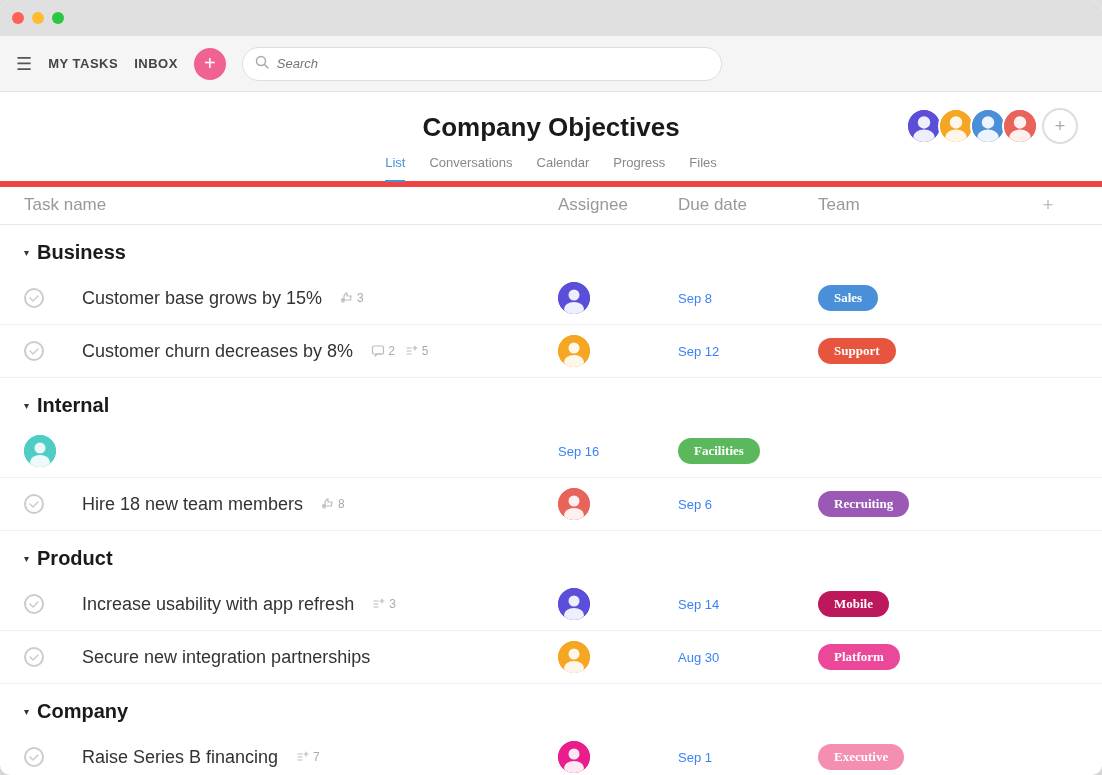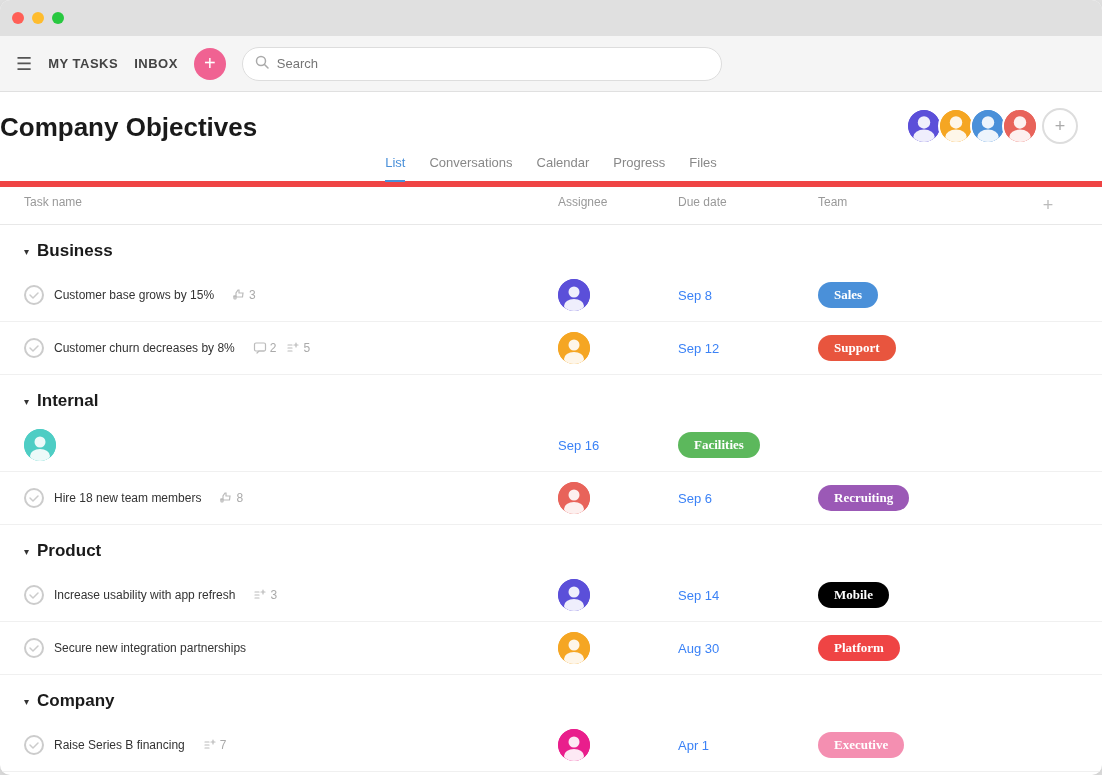--- a/index.html
+++ b/index.html
@@ -85,34 +85,35 @@
       padding: 0 12px;
       gap: 8px;
     }
     .search-icon { color: #aaa; font-size: 14px; }
     .search-input {
       border: none; outline: none;
       background: transparent;
       font-size: 13px;
       color: #333;
       width: 100%;
+      font-style: italic;
     }
 
     
     .main-content {
       flex: 1;
       overflow-y: auto;
       display: flex;
       flex-direction: column;
     }
 
     
     .page-header {
       padding: 20px 0 0;
-      text-align: left;
+      text-align: center;
       position: relative;
     }
     .page-title {
       font-size: 26px;
       font-weight: 700;
       color: #1a1a1a;
       margin-bottom: 12px;
     }
     .avatar-group {
       position: absolute;
@@ -170,39 +171,39 @@
       padding: 0;
     }
     .table-header {
       display: grid;
       grid-template-columns: 1fr 120px 140px 200px 60px;
       padding: 8px 24px;
       border-bottom: 1px solid #e8e8e8;
       background: #fff;
     }
     .table-header-cell {
-      font-size: 12px;
+      font-size: 17px;
       color: #999;
       font-weight: 500;
     }
 
     
     .section-header {
       display: flex;
       align-items: center;
       gap: 8px;
       padding: 16px 24px 8px;
       cursor: pointer;
     }
     .section-arrow {
       font-size: 10px;
       color: #333;
     }
     .section-title {
-      font-size: 17px;
+      font-size: 20px;
       font-weight: 700;
       color: #1a1a1a;
     }
 
     
     .task-row {
       display: grid;
       grid-template-columns: 1fr 120px 140px 200px 60px;
       padding: 10px 24px;
       border-bottom: 1px solid #f0f0f0;
@@ -218,22 +219,23 @@
     .check-circle {
       width: 20px; height: 20px;
       border-radius: 50%;
       border: 2px solid #ccc;
       display: flex; align-items: center; justify-content: center;
       flex-shrink: 0;
       cursor: pointer;
     }
     .check-circle svg { width: 12px; height: 12px; }
     .task-name-text {
-      font-size: 12px;
+      font-size: 18px;
       color: #333;
+      margin-left: 28px;
     }
     .task-meta {
       display: flex;
       align-items: center;
       gap: 10px;
       margin-left: 8px;
     }
     .meta-item {
       display: flex; align-items: center; gap: 3px;
       font-size: 12px; color: #aaa;
@@ -506,21 +508,21 @@
         <div class="assignee-avatar" style="background:#5b4fd9;">
           <svg width="32" height="32" viewBox="0 0 32 32">
             <circle cx="16" cy="16" r="16" fill="#5b4fd9"></circle>
             <circle cx="16" cy="13" r="5.5" fill="#fff" opacity="0.9"></circle>
             <ellipse cx="16" cy="27" rx="10" ry="7" fill="#fff" opacity="0.9"></ellipse>
           </svg>
         </div>
       </div>
       <div class="due-date">Sep 14</div>
       <div>
-        <span class="team-badge" style="background:#000000;">Mobile</span>
+        <span class="team-badge" style="background:#be185d;">Mobile</span>
       </div>
       <div></div>
     </div>
           <div class="task-row">
       <div class="task-name-cell">
         <div class="check-circle">
           <svg viewBox="0 0 12 12" fill="none">
             <path d="M2 6l3 3 5-5" stroke="#ccc" stroke-width="1.5" stroke-linecap="round" stroke-linejoin="round"></path>
           </svg>
         </div>
@@ -531,21 +533,21 @@
         <div class="assignee-avatar" style="background:#f5a623;">
           <svg width="32" height="32" viewBox="0 0 32 32">
             <circle cx="16" cy="16" r="16" fill="#f5a623"></circle>
             <circle cx="16" cy="13" r="5.5" fill="#fff" opacity="0.9"></circle>
             <ellipse cx="16" cy="27" rx="10" ry="7" fill="#fff" opacity="0.9"></ellipse>
           </svg>
         </div>
       </div>
       <div class="due-date">Aug 30</div>
       <div>
-        <span class="team-badge" style="background:#ef4444;">Platform</span>
+        <span class="team-badge" style="background:#ec4899;">Platform</span>
       </div>
       <div></div>
     </div>
           <div class="section-header">
     <span class="section-arrow">▾</span>
     <span class="section-title">Company</span>
   </div>
           <div class="task-row">
       <div class="task-name-cell">
         <div class="check-circle">
@@ -566,21 +568,21 @@
       </div>
       <div>
         <div class="assignee-avatar" style="background:#e91e8c;">
           <svg width="32" height="32" viewBox="0 0 32 32">
             <circle cx="16" cy="16" r="16" fill="#e91e8c"></circle>
             <circle cx="16" cy="13" r="5.5" fill="#fff" opacity="0.9"></circle>
             <ellipse cx="16" cy="27" rx="10" ry="7" fill="#fff" opacity="0.9"></ellipse>
           </svg>
         </div>
       </div>
-      <div class="due-date">Apr 1</div>
+      <div class="due-date">Sep 1</div>
       <div>
         <span class="team-badge" style="background:#f48fb1;">Executive</span>
       </div>
       <div></div>
     </div>
         </div>
     </div>
   </div>
 </div>
 

